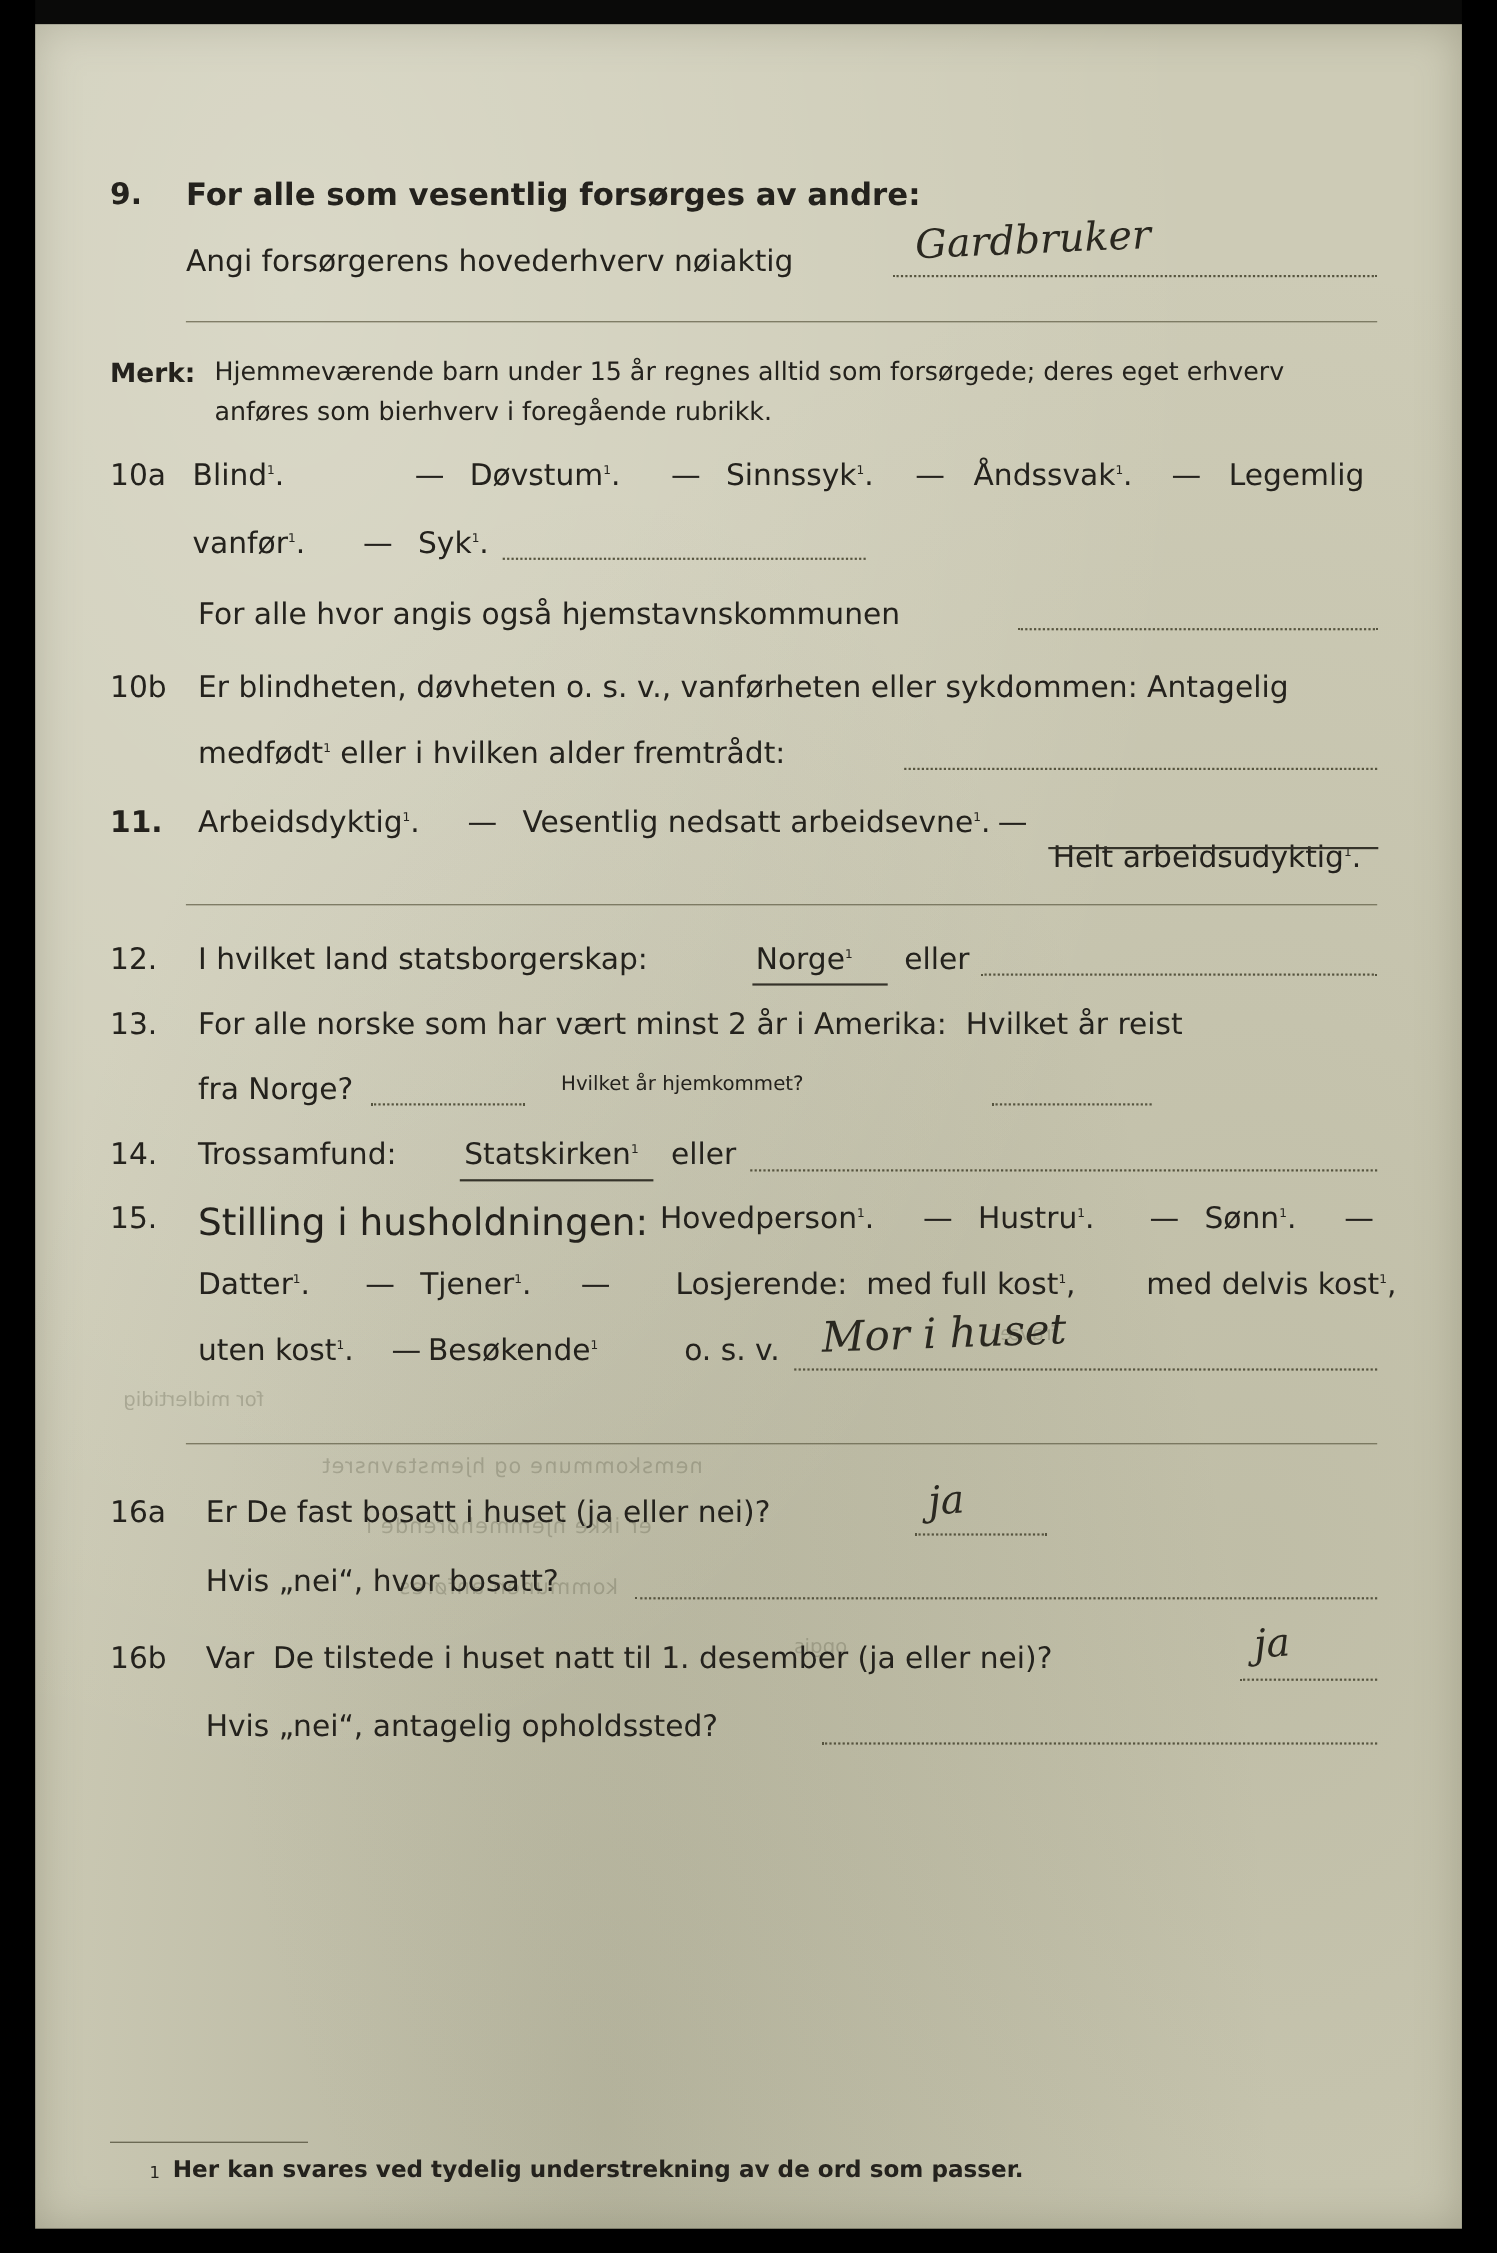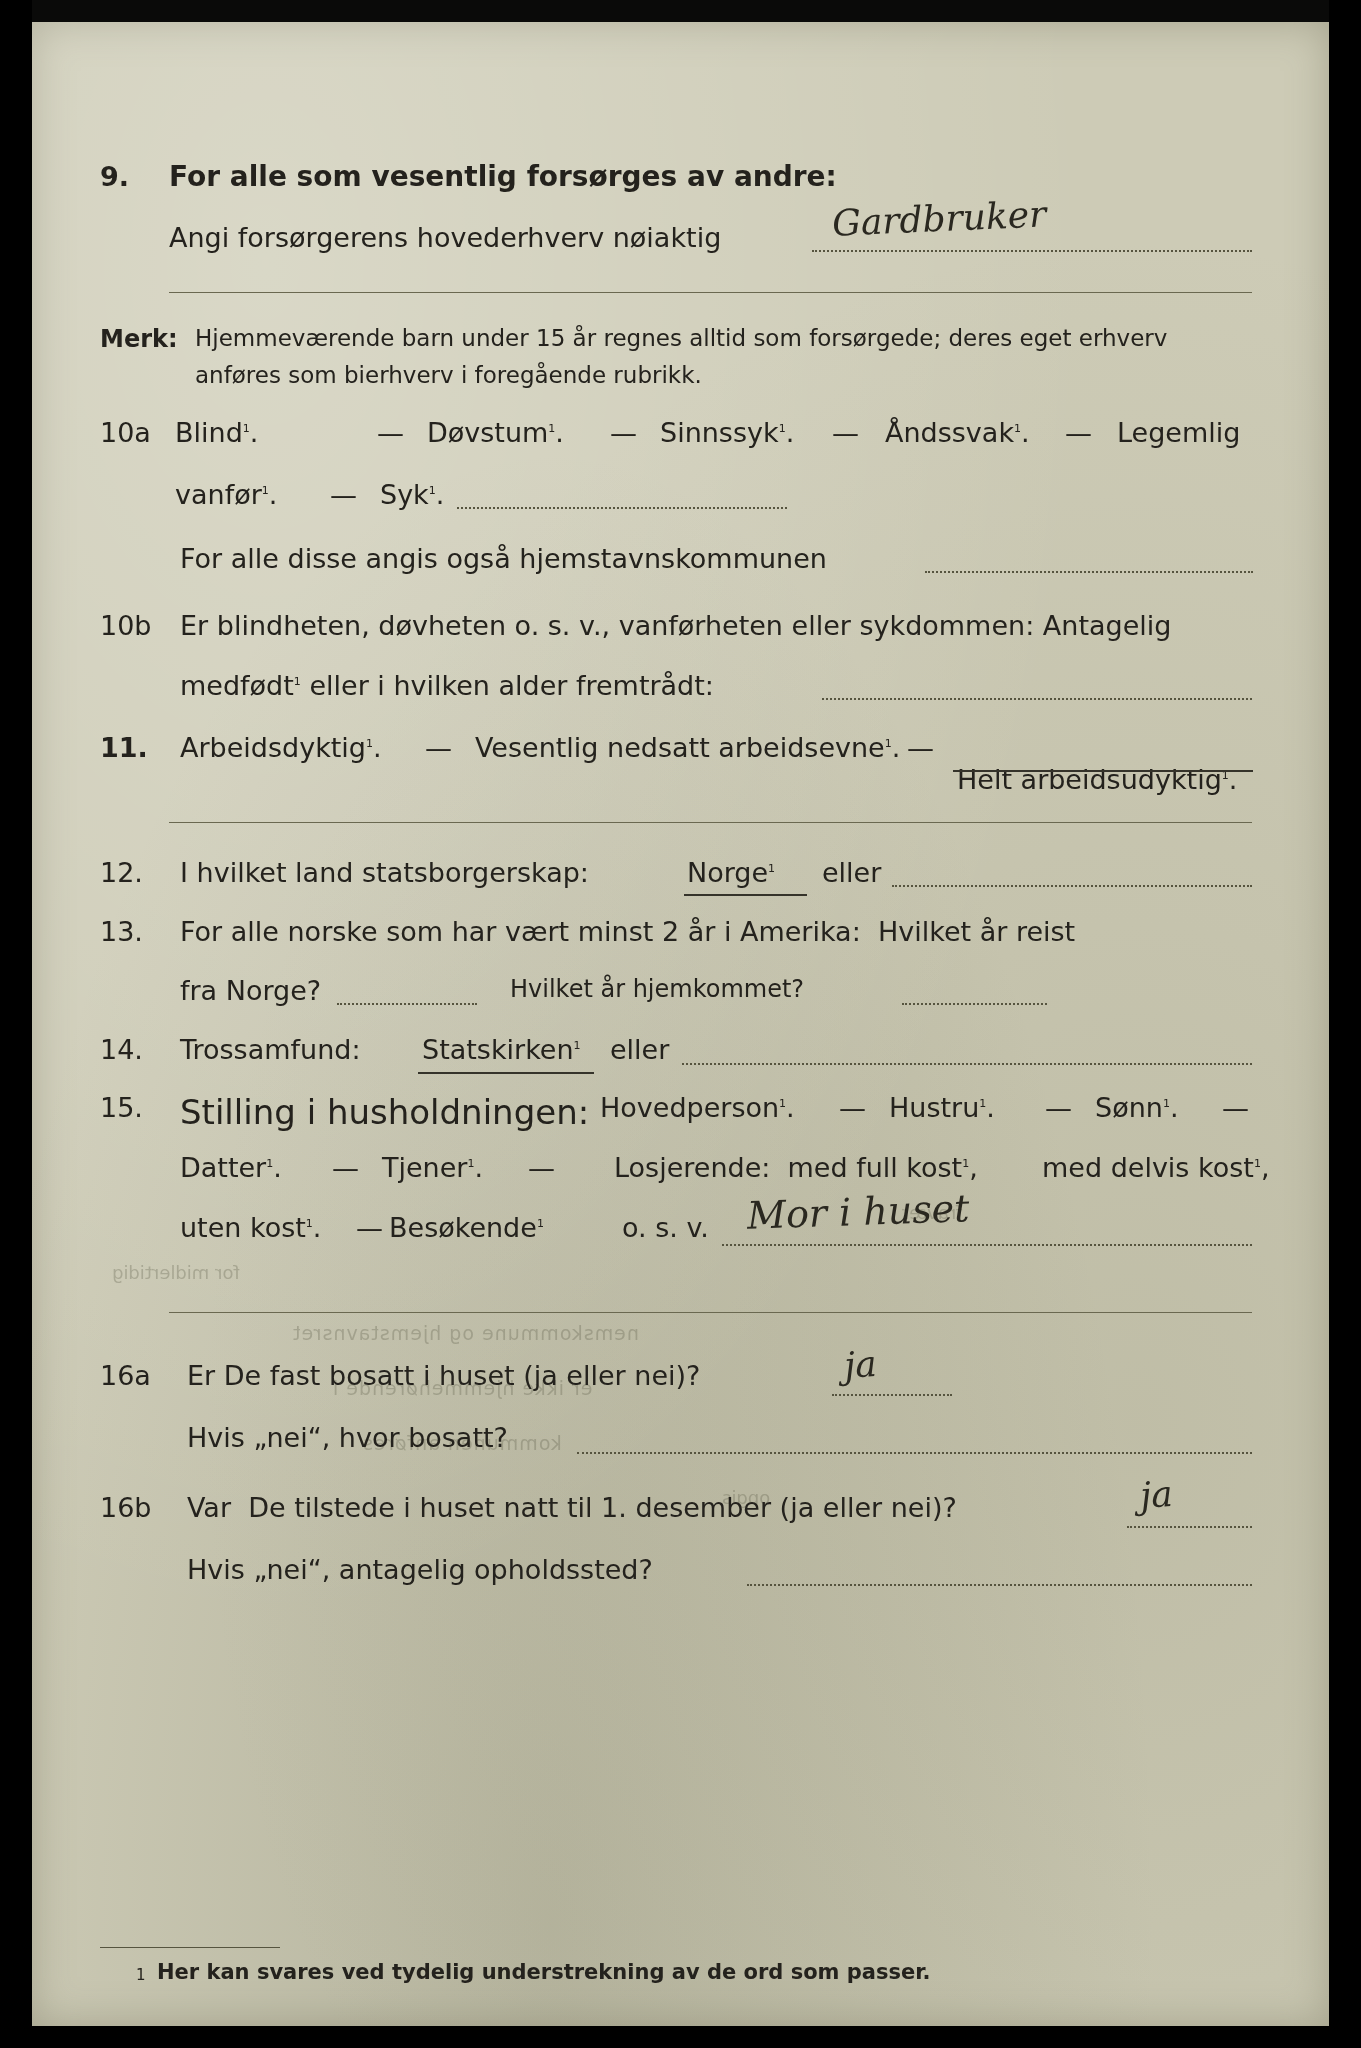--- a/index.html
+++ b/index.html
@@ -135,21 +135,21 @@
       <div class="txt" style="left:800px; top:395px; font-size:27px;">—</div>
       <div class="txt" style="left:853px; top:395px; font-size:27px;"><span>Åndssvak</span><span class="sup">1</span>.</div>
       <div class="txt" style="left:1033px; top:395px; font-size:27px;">—</div>
       <div class="txt" style="left:1085px; top:395px; font-size:27px;">Legemlig</div>
 
       <div class="txt" style="left:143px; top:457px; font-size:27px;"><span>vanfør</span><span class="sup">1</span>.</div>
       <div class="txt" style="left:298px; top:457px; font-size:27px;">—</div>
       <div class="txt" style="left:348px; top:457px; font-size:27px;"><span>Syk</span><span class="sup">1</span>.</div>
       <div class="dots" style="left:425px; top:485px; width:330px;"></div>
 
-      <div class="txt" style="left:148px; top:521px; font-size:27px;">For alle disse angis også hjemstavnskommunen</div>
+      <div class="txt" style="left:148px; top:521px; font-size:27px;">For alle hvor angis også hjemstavnskommunen</div>
       <div class="dots" style="left:893px; top:549px; width:328px;"></div>
 
       <div class="txt" style="left:68px; top:588px; font-size:27px;">10b</div>
       <div class="txt" style="left:148px; top:588px; font-size:27px;">Er blindheten, døvheten o. s. v., vanførheten eller sykdommen: Antagelig</div>
       <div class="txt" style="left:148px; top:648px; font-size:27px;"><span>medfødt</span><span class="sup">1</span> <span>eller i hvilken alder fremtrådt:</span></div>
       <div class="dots" style="left:790px; top:676px; width:430px;"></div>
 
       <div class="txt" style="left:68px; top:710px; font-size:27px;font-weight:bold;">11.</div>
       <div class="txt" style="left:148px; top:710px; font-size:27px;"><span>Arbeidsdyktig</span><span class="sup">1</span>.</div>
       <div class="txt" style="left:393px; top:710px; font-size:27px;">—</div>
@@ -164,21 +164,21 @@
       <div class="txt" style="left:148px; top:835px; font-size:27px;">I hvilket land statsborgerskap:</div>
       <div class="txt" style="left:655px; top:835px; font-size:27px;"><span>Norge</span><span class="sup">1</span></div>
       <div class="uline" style="left:652px; top:872px; width:123px;"></div>
       <div class="txt" style="left:790px; top:835px; font-size:27px;">eller</div>
       <div class="dots" style="left:860px; top:863px; width:360px;"></div>
 
       <div class="txt" style="left:68px; top:894px; font-size:27px;">13.</div>
       <div class="txt" style="left:148px; top:894px; font-size:27px;">For alle norske som har vært minst 2 år i Amerika:  Hvilket år reist</div>
       <div class="txt" style="left:148px; top:953px; font-size:27px;">fra Norge?</div>
       <div class="dots" style="left:305px; top:981px; width:140px;"></div>
-      <div class="txt" style="left:478px; top:953px; font-size:24px;">Hvilket år hjemkommet?</div>
+      <div class="txt" style="left:478px; top:953px; font-size:18px;">Hvilket år hjemkommet?</div>
       <div class="dots" style="left:870px; top:981px; width:145px;"></div>
 
       <div class="txt" style="left:68px; top:1012px; font-size:27px;">14.</div>
       <div class="txt" style="left:148px; top:1012px; font-size:27px;">Trossamfund:</div>
       <div class="txt" style="left:390px; top:1012px; font-size:27px;"><span>Statskirken</span><span class="sup">1</span></div>
       <div class="uline" style="left:386px; top:1050px; width:176px;"></div>
       <div class="txt" style="left:578px; top:1012px; font-size:27px;">eller</div>
       <div class="dots" style="left:650px; top:1041px; width:570px;"></div>
 
       <div class="txt" style="left:68px; top:1070px; font-size:27px;">15.</div>

